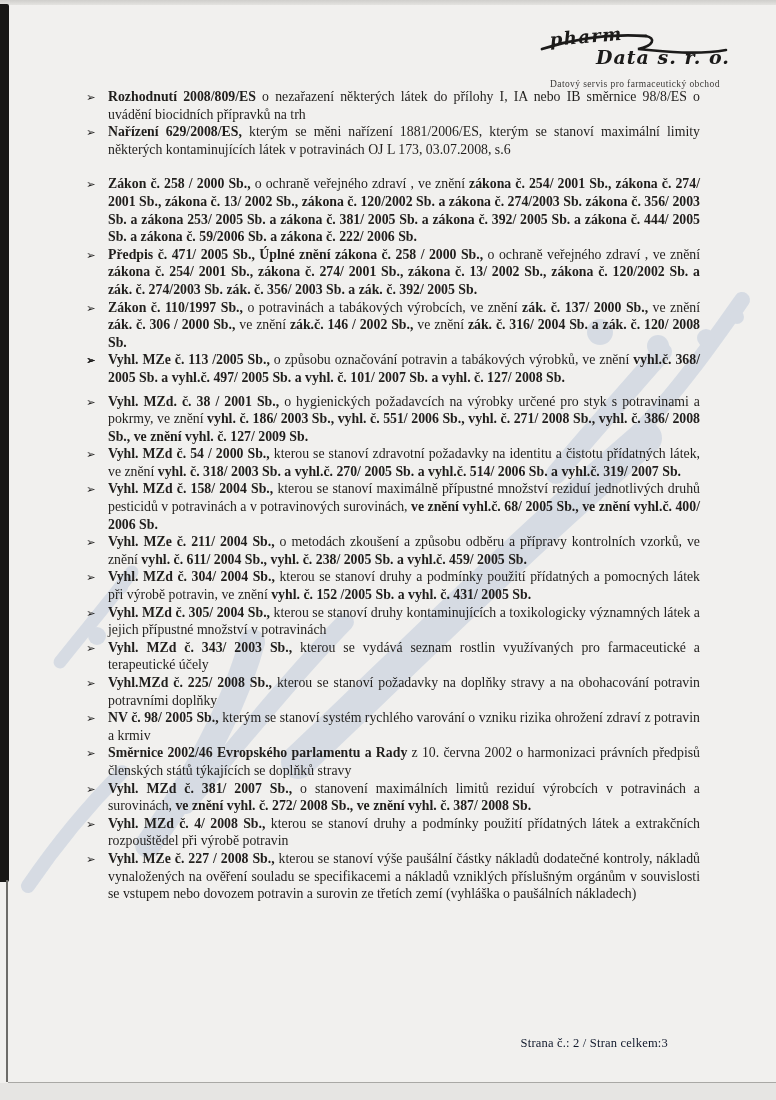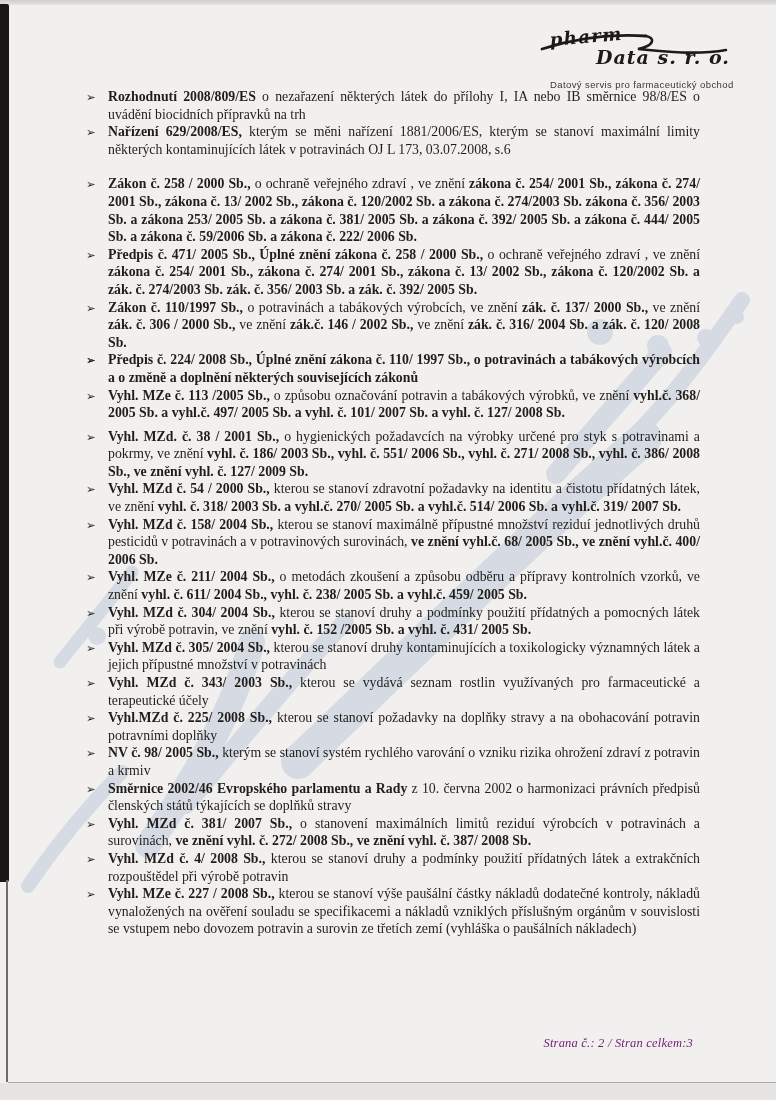--- a/index.html
+++ b/index.html
@@ -22,40 +22,40 @@
   .edge-left-line{position:absolute;left:6px;top:880px;width:2px;height:202px;background:#6d6c69;}
   .edge-bottom-line{position:absolute;left:8px;top:1082px;width:768px;height:1px;background:#a9a8a5;}
   .edge-bottom-area{position:absolute;left:0;top:1083px;width:776px;height:17px;background:#e6e5e3;}
   
   .watermark{position:absolute;left:0;top:0;pointer-events:none;opacity:.5;}
   
   .logo{position:absolute;top:24px;right:40px;width:200px;text-align:left;}
   .logo svg{display:block;}
   .logo .tagline{
     font-size:9.5px;color:#3a3836;letter-spacing:.4px;margin-top:1px;padding-left:14px;
-    font-family:Liberation Sans, sans-serif;
+    font-family:Liberation Serif, serif;
   }
   
   .list{
     position:absolute;left:88px;top:88px;width:612px;
     font-size:13.8px;line-height:17.6px;color:var(--ink);
     text-align:justify;
   }
   .item{position:relative;padding-left:20px;}
   .item .bullet{
     position:absolute;left:-2px;top:1px;font-size:11.5px;color:#1b1a19;
     font-family:"DejaVu Sans", sans-serif;
   }
   .item b{font-weight:700;}
   .item.gap-lg{margin-top:17px;}
   .item.gap-sm{margin-top:6px;}
   
   .footer{
-    position:absolute;top:1036px;right:83px;
-    font-size:12.5px;font-style:italic;color:#701a75;letter-spacing:.2px;
+    position:absolute;top:1036px;right:108px;
+    font-size:12.5px;color:#0f172a;letter-spacing:.2px;
   }
 </style>
 </head>
 <body>
 
 <div class="page">
 
   <svg class="watermark" width="776" height="1100" viewBox="0 0 776 1100">
     <g stroke="#bcc8da" fill="none" stroke-linecap="round">
       <path d="M 298 762 C 380 685 520 545 645 438" stroke-width="34"></path>
@@ -88,21 +88,21 @@
     <div class="tagline">Datový servis pro farmaceutický obchod</div>
   </div>
 
   <div class="list">
       <div class="item"><span class="bullet">➢</span><b>Rozhodnutí 2008/809/ES</b><span> o nezařazení některých látek do přílohy I, IA nebo IB směrnice 98/8/ES o uvádění biocidních přípravků na trh</span></div>
       <div class="item"><span class="bullet">➢</span><b>Nařízení 629/2008/ES,</b><span> kterým se měni nařízení 1881/2006/ES, kterým se stanoví maximální limity některých kontaminujících látek v potravinách OJ L 173, 03.07.2008, s.6</span></div>
       <div class="item gap-lg"><span class="bullet">➢</span><b>Zákon č. 258 / 2000 Sb.,</b><span> o ochraně veřejného zdraví , ve znění </span><b>zákona č. 254/ 2001 Sb., zákona č. 274/ 2001 Sb., zákona č. 13/ 2002 Sb., zákona č. 120/2002 Sb. a zákona č. 274/2003 Sb. zákona č. 356/ 2003 Sb. a zákona 253/ 2005 Sb. a zákona č. 381/ 2005 Sb. a zákona č. 392/ 2005 Sb. a zákona č. 444/ 2005 Sb. a zákona č. 59/2006 Sb. a zákona č. 222/ 2006 Sb.</b></div>
       <div class="item"><span class="bullet">➢</span><b>Předpis č. 471/ 2005 Sb., Úplné znění zákona č. 258 / 2000 Sb.,</b><span> o ochraně veřejného zdraví , ve znění </span><b>zákona č. 254/ 2001 Sb., zákona č. 274/ 2001 Sb., zákona č. 13/ 2002 Sb., zákona č. 120/2002 Sb. a zák. č. 274/2003 Sb. zák. č. 356/ 2003 Sb. a zák. č. 392/ 2005 Sb.</b></div>
       <div class="item"><span class="bullet">➢</span><b>Zákon č. 110/1997 Sb.,</b><span> o potravinách a tabákových výrobcích, ve znění </span><b>zák. č. 137/ 2000 Sb.,</b><span> ve znění </span><b>zák. č. 306 / 2000 Sb.,</b><span> ve znění </span><b>zák.č. 146 / 2002 Sb.,</b><span> ve znění </span><b>zák. č. 316/ 2004 Sb. a zák. č. 120/ 2008 Sb.</b></div>
       <div class="item"><span class="bullet">➢</span></div>
-      <div class="item"><span class="bullet">➢</span><b>Předpis č. 224/ 2008 Sb., Úplné znění zákona č. 110/ 1997 Sb., o potravinách a tabákových výrobcích a o změně a doplnění některých souvisejících zákonů</b></div>
+      <div class="item"><span class="bullet">➢</span></div>
       <div class="item"><span class="bullet">➢</span><b>Vyhl. MZe č. 113 /2005 Sb.,</b><span> o způsobu označování potravin a tabákových výrobků, ve znění </span><b>vyhl.č. 368/ 2005 Sb. a vyhl.č. 497/ 2005 Sb. a vyhl. č. 101/ 2007 Sb. a vyhl. č. 127/ 2008 Sb.</b></div>
       <div class="item gap-sm"><span class="bullet">➢</span><b>Vyhl. MZd. č. 38 / 2001 Sb.,</b><span> o hygienických požadavcích na výrobky určené pro styk s potravinami a pokrmy, ve znění </span><b>vyhl. č. 186/ 2003 Sb., vyhl. č. 551/ 2006 Sb., vyhl. č. 271/ 2008 Sb., vyhl. č. 386/ 2008 Sb., ve znění vyhl. č. 127/ 2009 Sb.</b></div>
       <div class="item"><span class="bullet">➢</span><b>Vyhl. MZd č. 54 / 2000 Sb.,</b><span> kterou se stanoví zdravotní požadavky na identitu a čistotu přídatných látek, ve znění </span><b>vyhl. č. 318/ 2003 Sb. a vyhl.č. 270/ 2005 Sb. a vyhl.č. 514/ 2006 Sb. a vyhl.č. 319/ 2007 Sb.</b></div>
       <div class="item"><span class="bullet">➢</span><b>Vyhl. MZd č. 158/ 2004 Sb.,</b><span> kterou se stanoví maximálně přípustné množství reziduí jednotlivých druhů pesticidů v potravinách a v potravinových surovinách, </span><b>ve znění vyhl.č. 68/ 2005 Sb., ve znění vyhl.č. 400/ 2006 Sb.</b></div>
       <div class="item"><span class="bullet">➢</span><b>Vyhl. MZe č. 211/ 2004 Sb.,</b><span> o metodách zkoušení a způsobu odběru a přípravy kontrolních vzorků, ve znění </span><b>vyhl. č. 611/ 2004 Sb., vyhl. č. 238/ 2005 Sb. a vyhl.č. 459/ 2005 Sb.</b></div>
       <div class="item"><span class="bullet">➢</span><b>Vyhl. MZd č. 304/ 2004 Sb.,</b><span> kterou se stanoví druhy a podmínky použití přídatných a pomocných látek při výrobě potravin, ve znění </span><b>vyhl. č. 152 /2005 Sb. a vyhl. č. 431/ 2005 Sb.</b></div>
       <div class="item"><span class="bullet">➢</span><b>Vyhl. MZd č. 305/ 2004 Sb.,</b><span> kterou se stanoví druhy kontaminujících a toxikologicky významných látek a jejich přípustné množství v potravinách</span></div>
       <div class="item"><span class="bullet">➢</span><b>Vyhl. MZd č. 343/ 2003 Sb.,</b><span> kterou se vydává seznam rostlin využívaných pro farmaceutické a terapeutické účely</span></div>
       <div class="item"><span class="bullet">➢</span><b>Vyhl.MZd č. 225/ 2008 Sb.,</b><span> kterou se stanoví požadavky na doplňky stravy a na obohacování potravin potravními doplňky</span></div>
       <div class="item"><span class="bullet">➢</span><b>NV č. 98/ 2005 Sb.,</b><span> kterým se stanoví systém rychlého varování o vzniku rizika ohrožení zdraví z potravin a krmiv</span></div>

